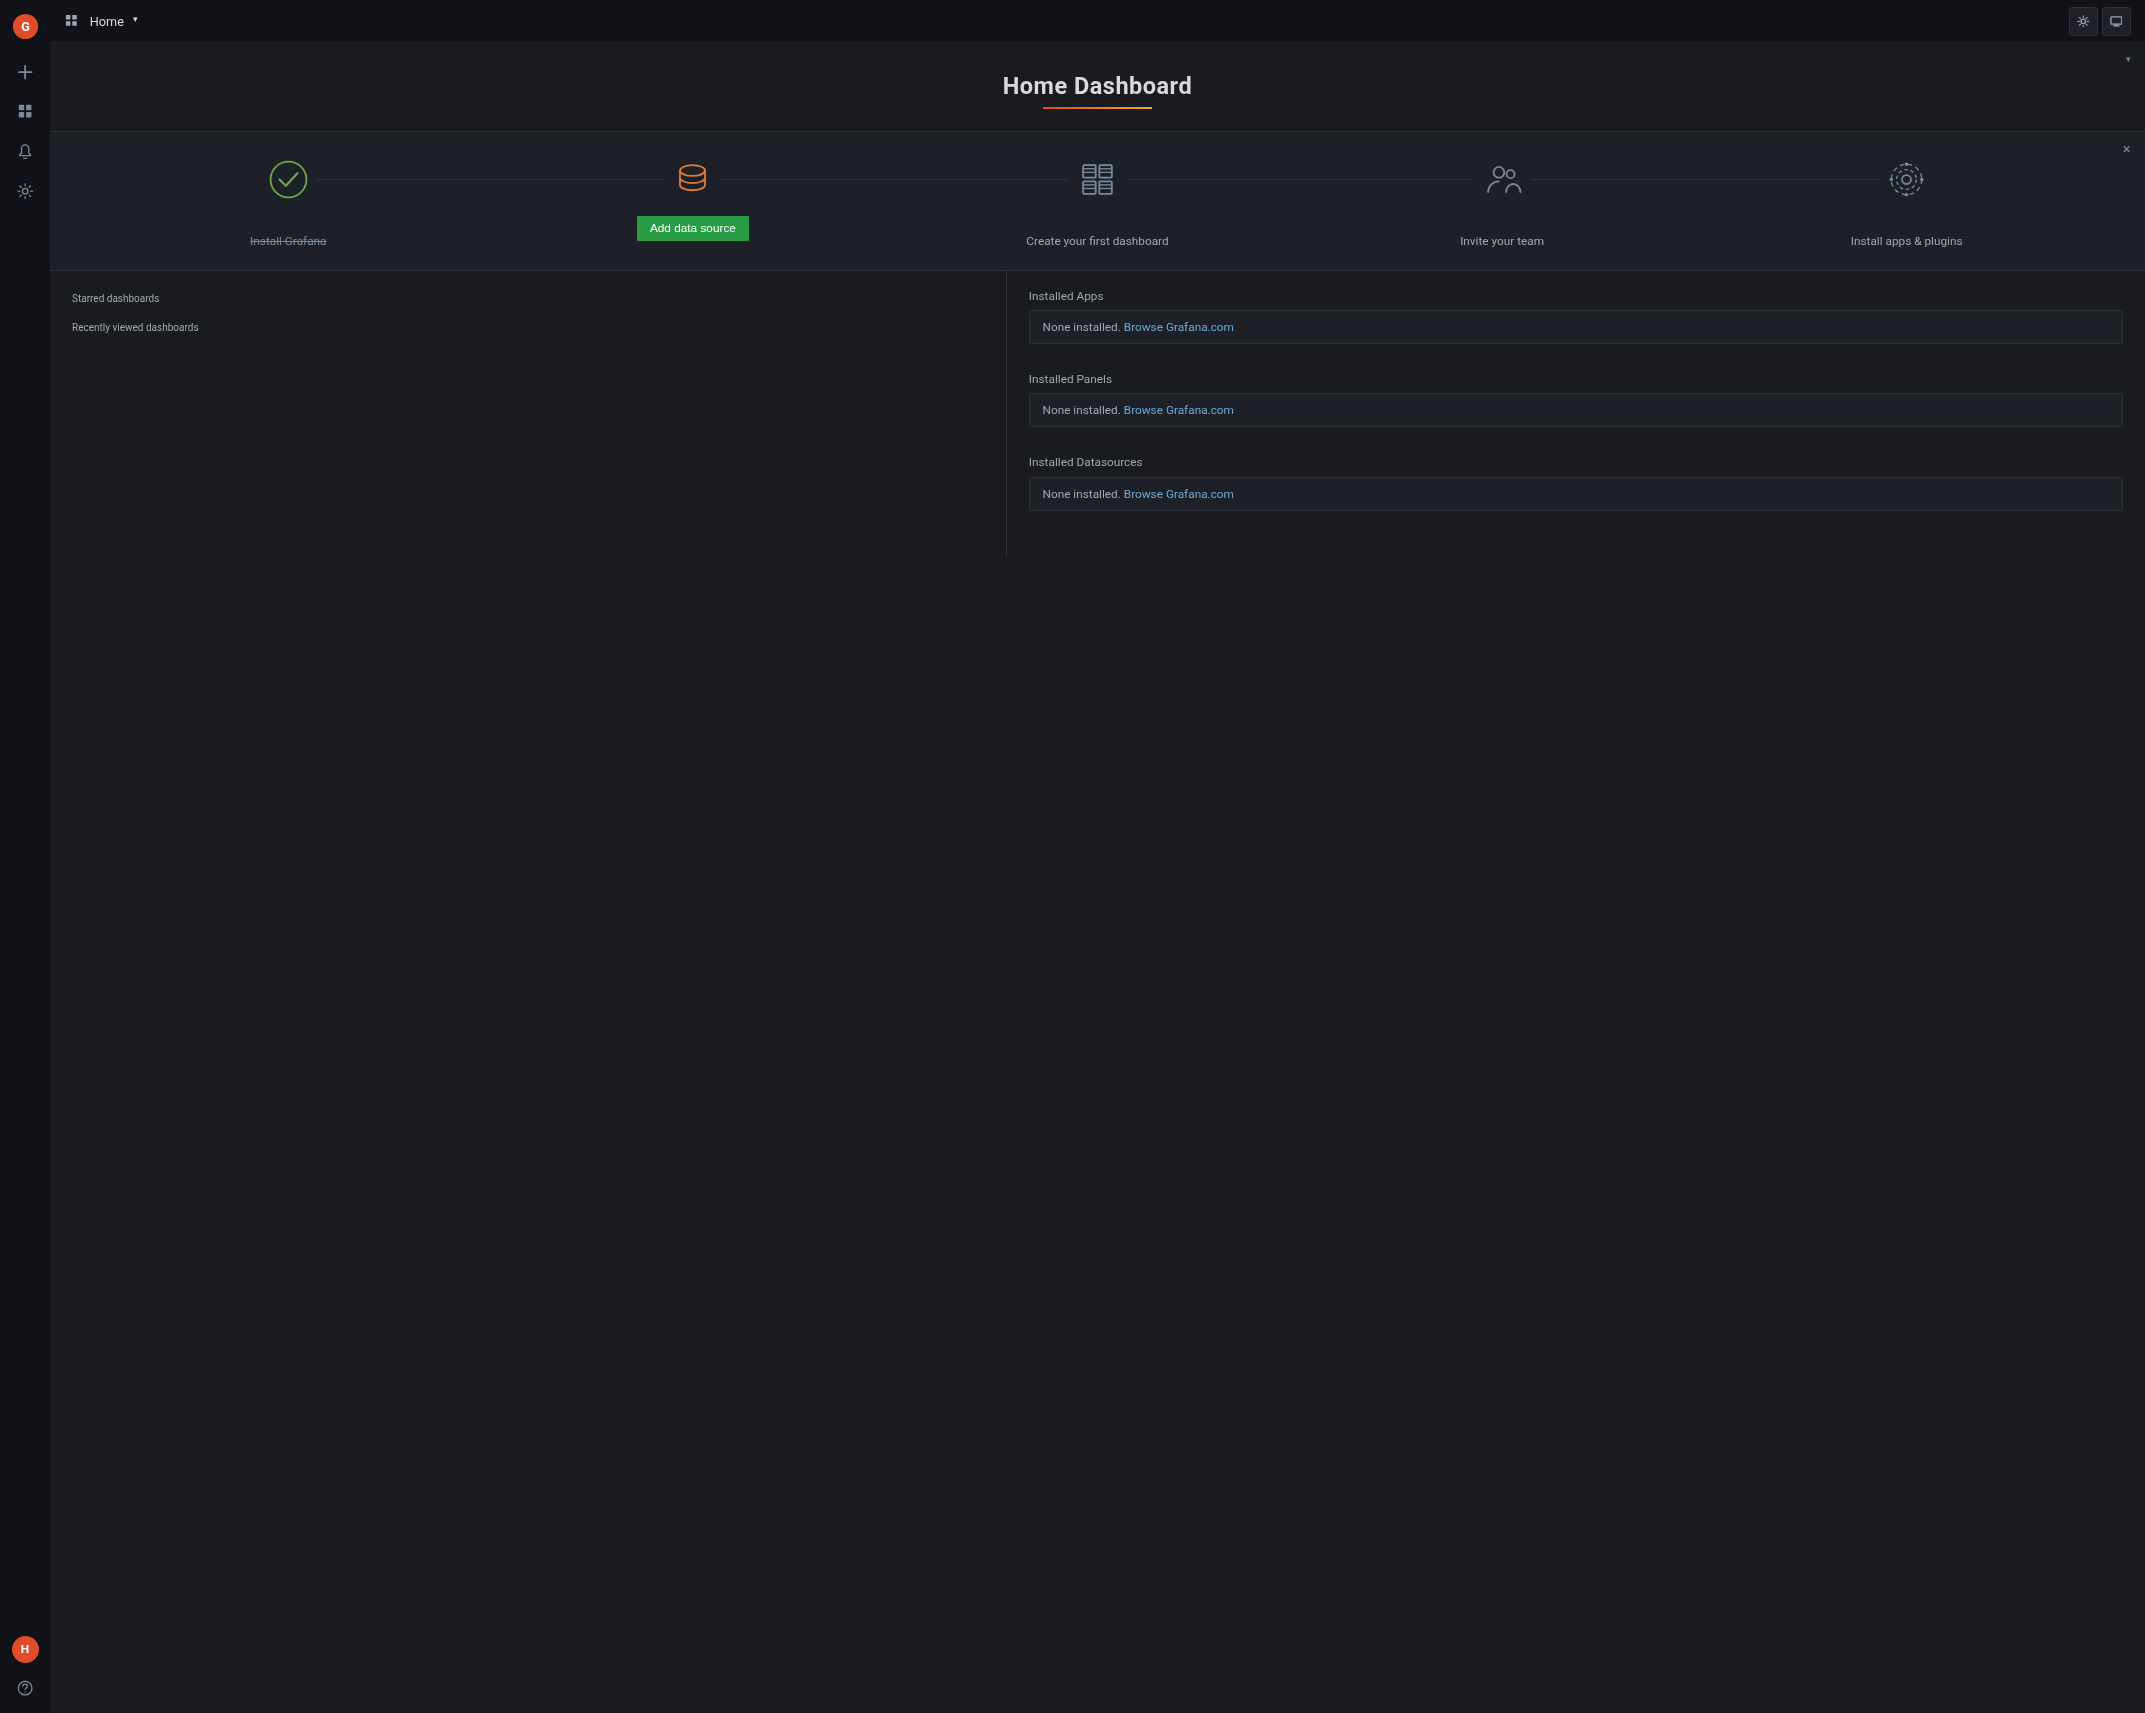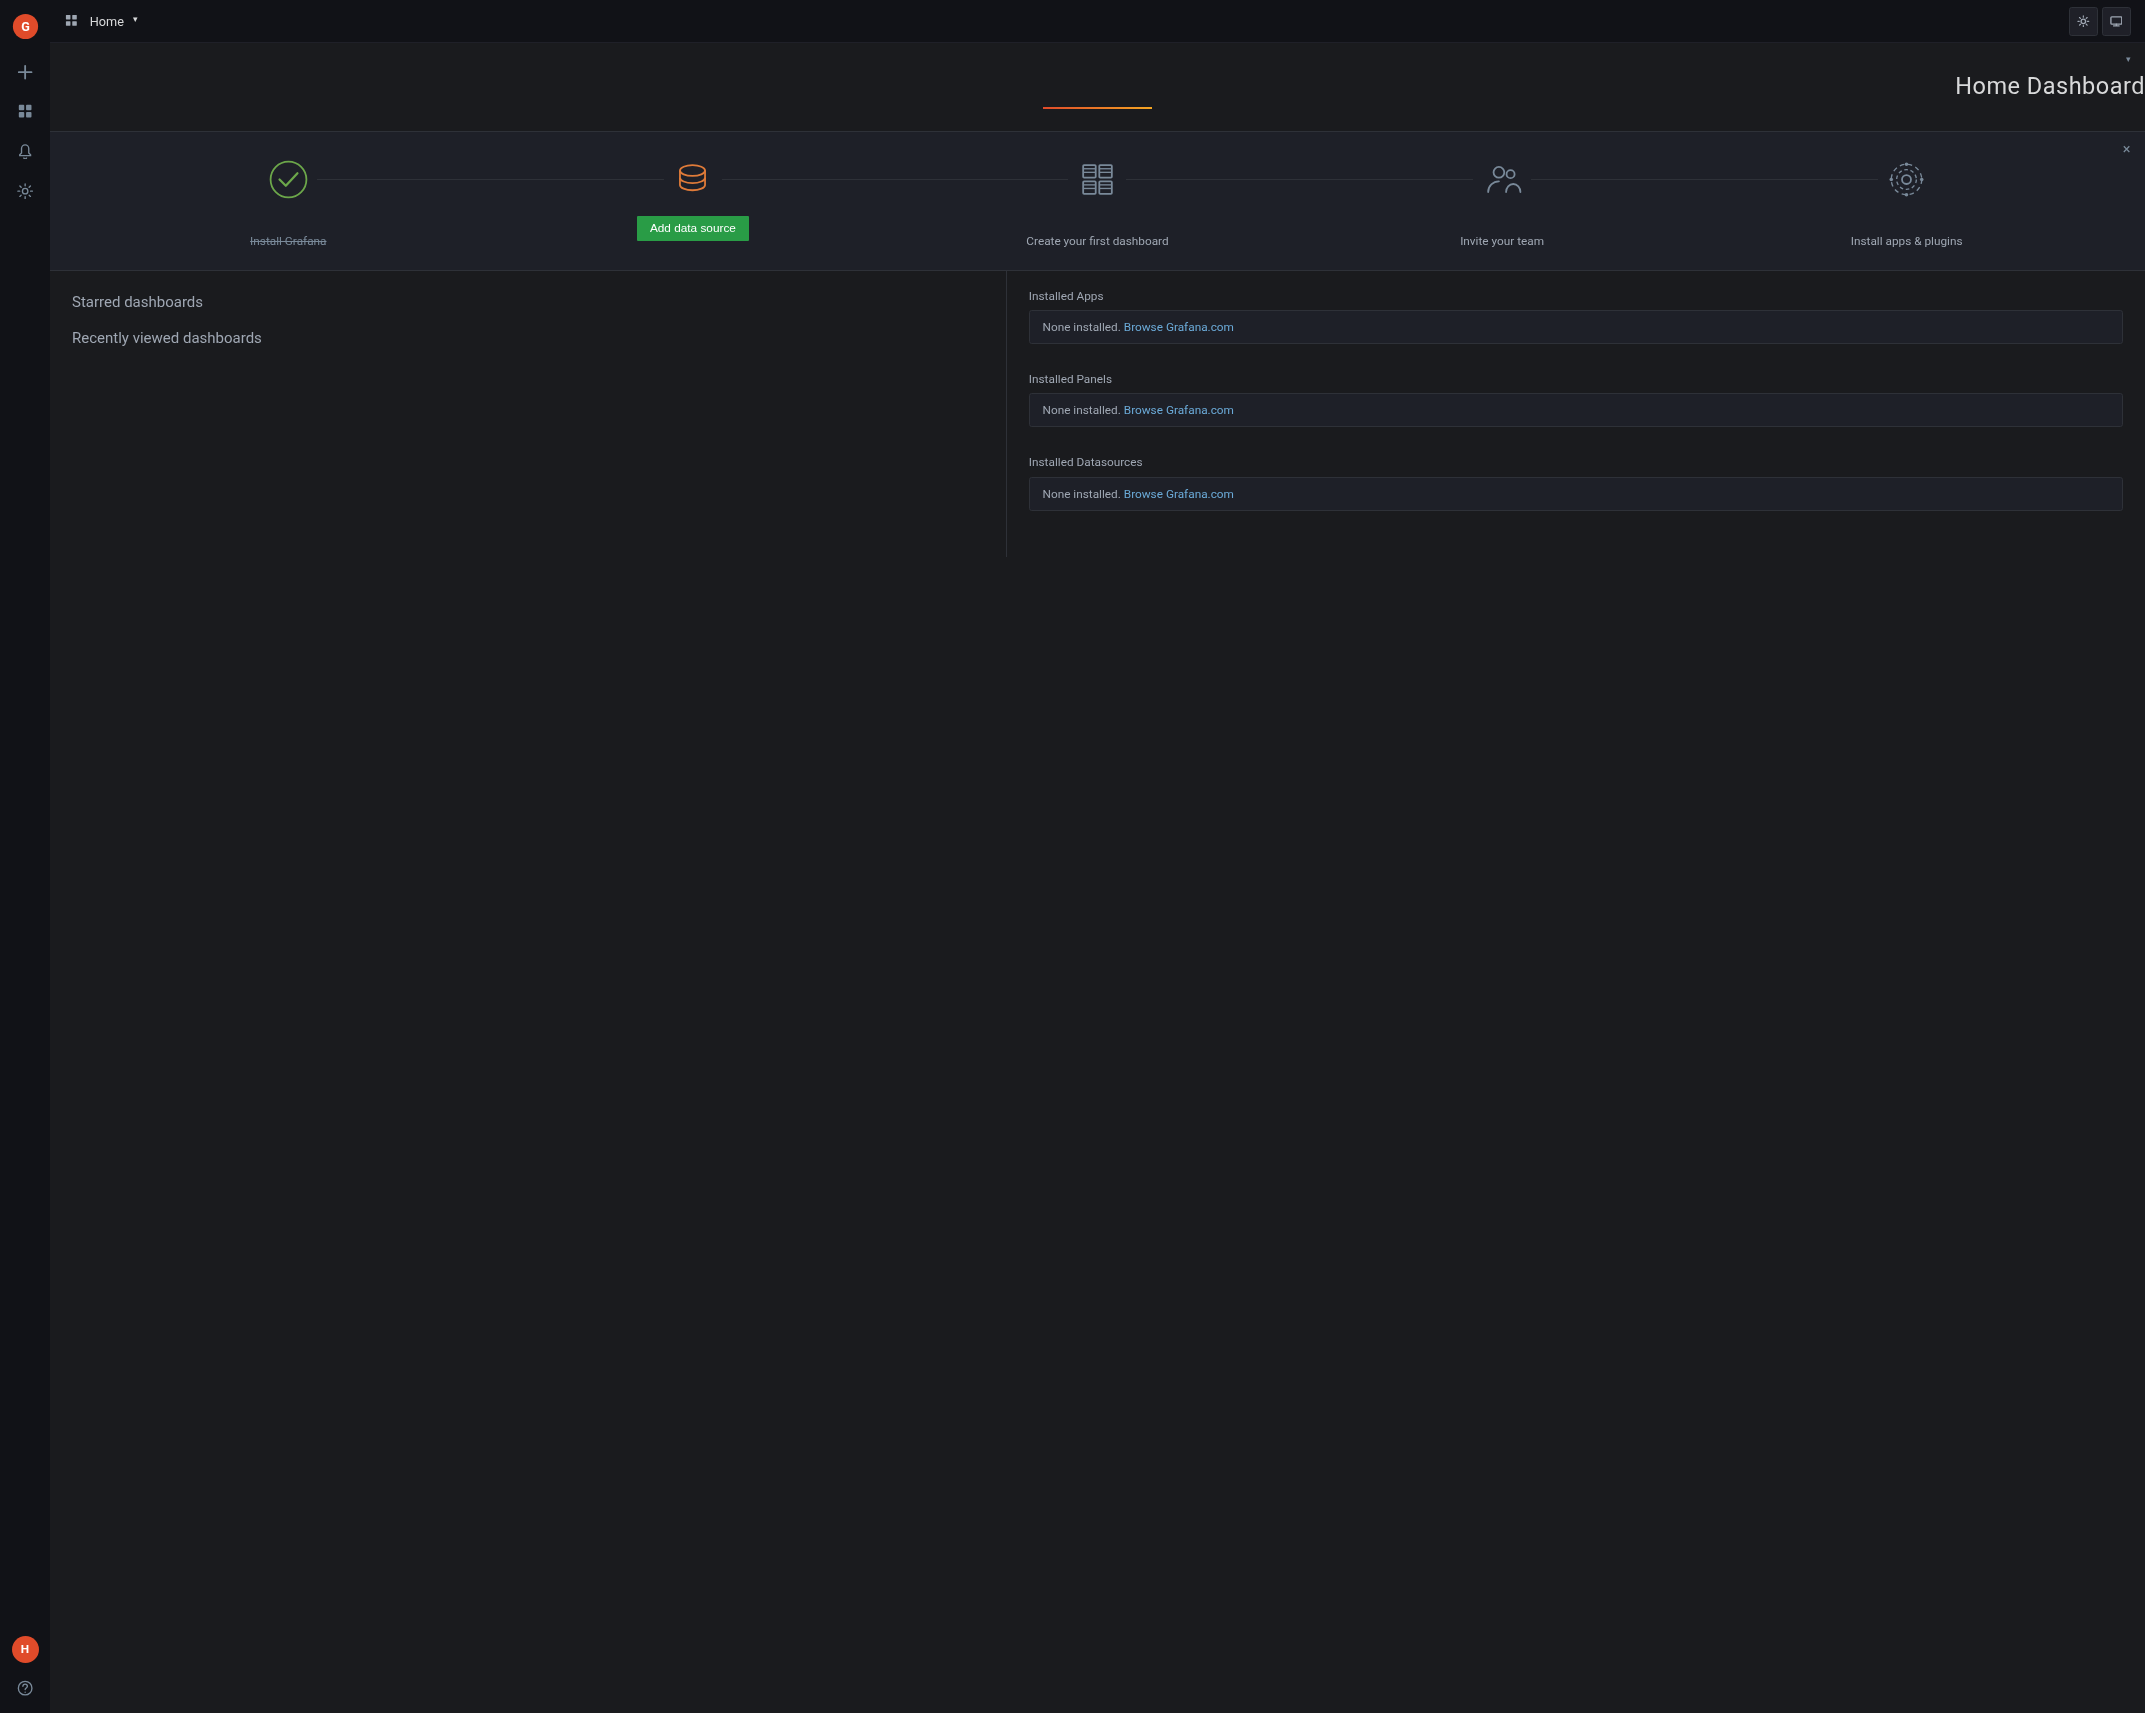--- a/index.html
+++ b/index.html
@@ -113,24 +113,23 @@
       padding: 0;
       background: #1a1b1e;
     }
     .dashboard-header {
       text-align: center;
       padding: 29px 0 22px;
       position: relative;
     }
     .dashboard-title {
       font-size: 23.5px;
-      font-weight: 400;
+      font-weight: 700;
       color: #d8d9da;
       letter-spacing: 0.5px;
-      text-align: right;
     }
     .dashboard-title-underline {
       width: 109px;
       height: 1.8px;
       background: linear-gradient(to right, #e04b2a, #f5a623);
       margin: 7.2px auto 0;
     }
     .collapse-arrow {
       position: absolute;
       right: 14.5px;
@@ -219,21 +218,21 @@
       border-right: 0.9px solid #2e3138;
       min-width: 0;
     }
     .section-right {
       flex: 1.2;
       padding: 18px 22px;
       min-width: 0;
     }
     .section-link {
       color: #9fa7b3;
-      font-size: 15px;
+      font-size: 10px;
       cursor: pointer;
       display: block;
       margin-bottom: 11px;
       padding: 3.6px 0;
     }
     .installed-section {
       margin-bottom: 28px;
     }
     .installed-title {
       color: #9fa7b3;

